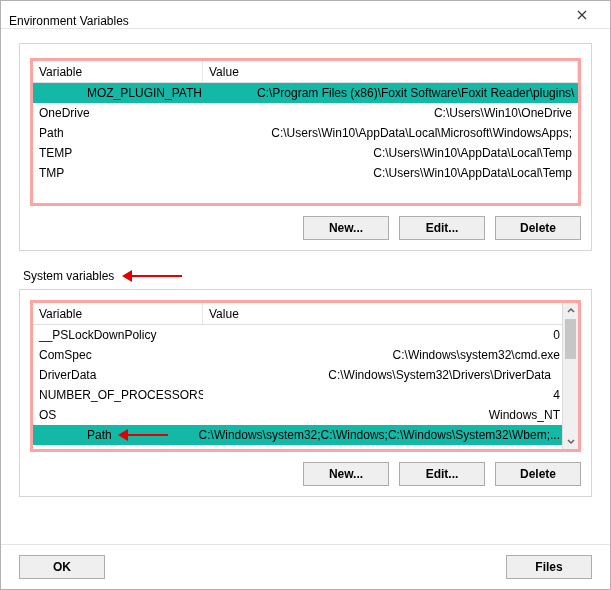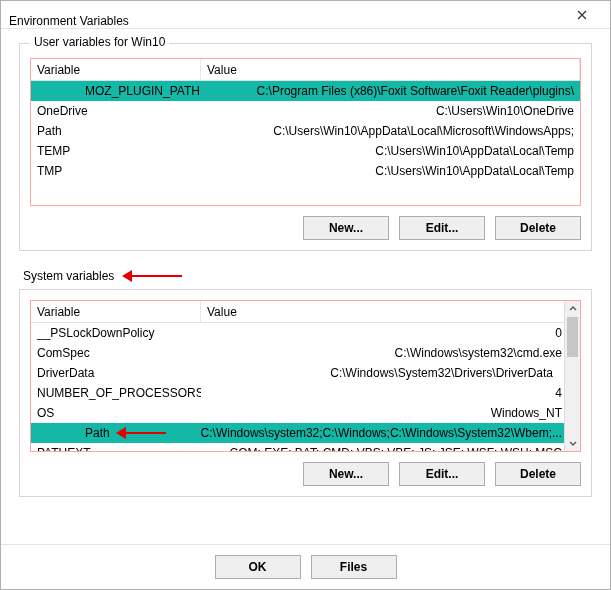--- a/index.html
+++ b/index.html
@@ -76,21 +76,21 @@
   .arrow-head-left {
     position: absolute;
     left: 0;
     top: 0;
     width: 0; height: 0;
     border-top: 6px solid transparent;
     border-bottom: 6px solid transparent;
     border-right: 10px solid #e20000;
   }
   .table {
-    border: 1px solid #fca5a5;
+    border: 3px solid #fca5a5;
     background: #fff;
     display: flex;
     flex-direction: column;
     position: relative;
   }
   .table.user { height: 148px; }
   .table.system { height: 152px; }
   .table-header {
     display: flex;
     height: 22px;
@@ -168,21 +168,21 @@
     justify-content: center;
     font-size: 12px;
     cursor: default;
     padding: 0 12px;
     font-weight: bold;
   }
   .footer {
     border-top: 1px solid #e5e5e5;
     padding: 10px 18px;
     display: flex;
-    justify-content: center;
+    justify-content: space-between;
     gap: 10px;
   }
 </style>
 </head>
 <body>
 
 <div class="window">
 
   <div class="titlebar">
     <span class="titlebar-title">Environment Variables</span>
@@ -190,21 +190,20 @@
     <div class="close-btn">
       <svg viewBox="0 0 10 10">
           <path d="M1 1 L9 9 M9 1 L1 9" stroke="#333" stroke-width="1.2"></path>
         </svg>
     </div>
   </div>
 
   <div class="content">
 
     <div class="groupbox">
-      <span class="groupbox-label">User variables for Win10</span>
 
       <div class="table user">
         <div class="table-header">
           <div class="th var">Variable</div>
           <div class="th val">Value</div>
         </div>
         <div class="table-body" id="user-body">
             <div class="row selected">
               <div class="cell var">MOZ_PLUGIN_PATH</div>
               <div class="cell val">C:\Program Files (x86)\Foxit Software\Foxit Reader\plugins\</div>

